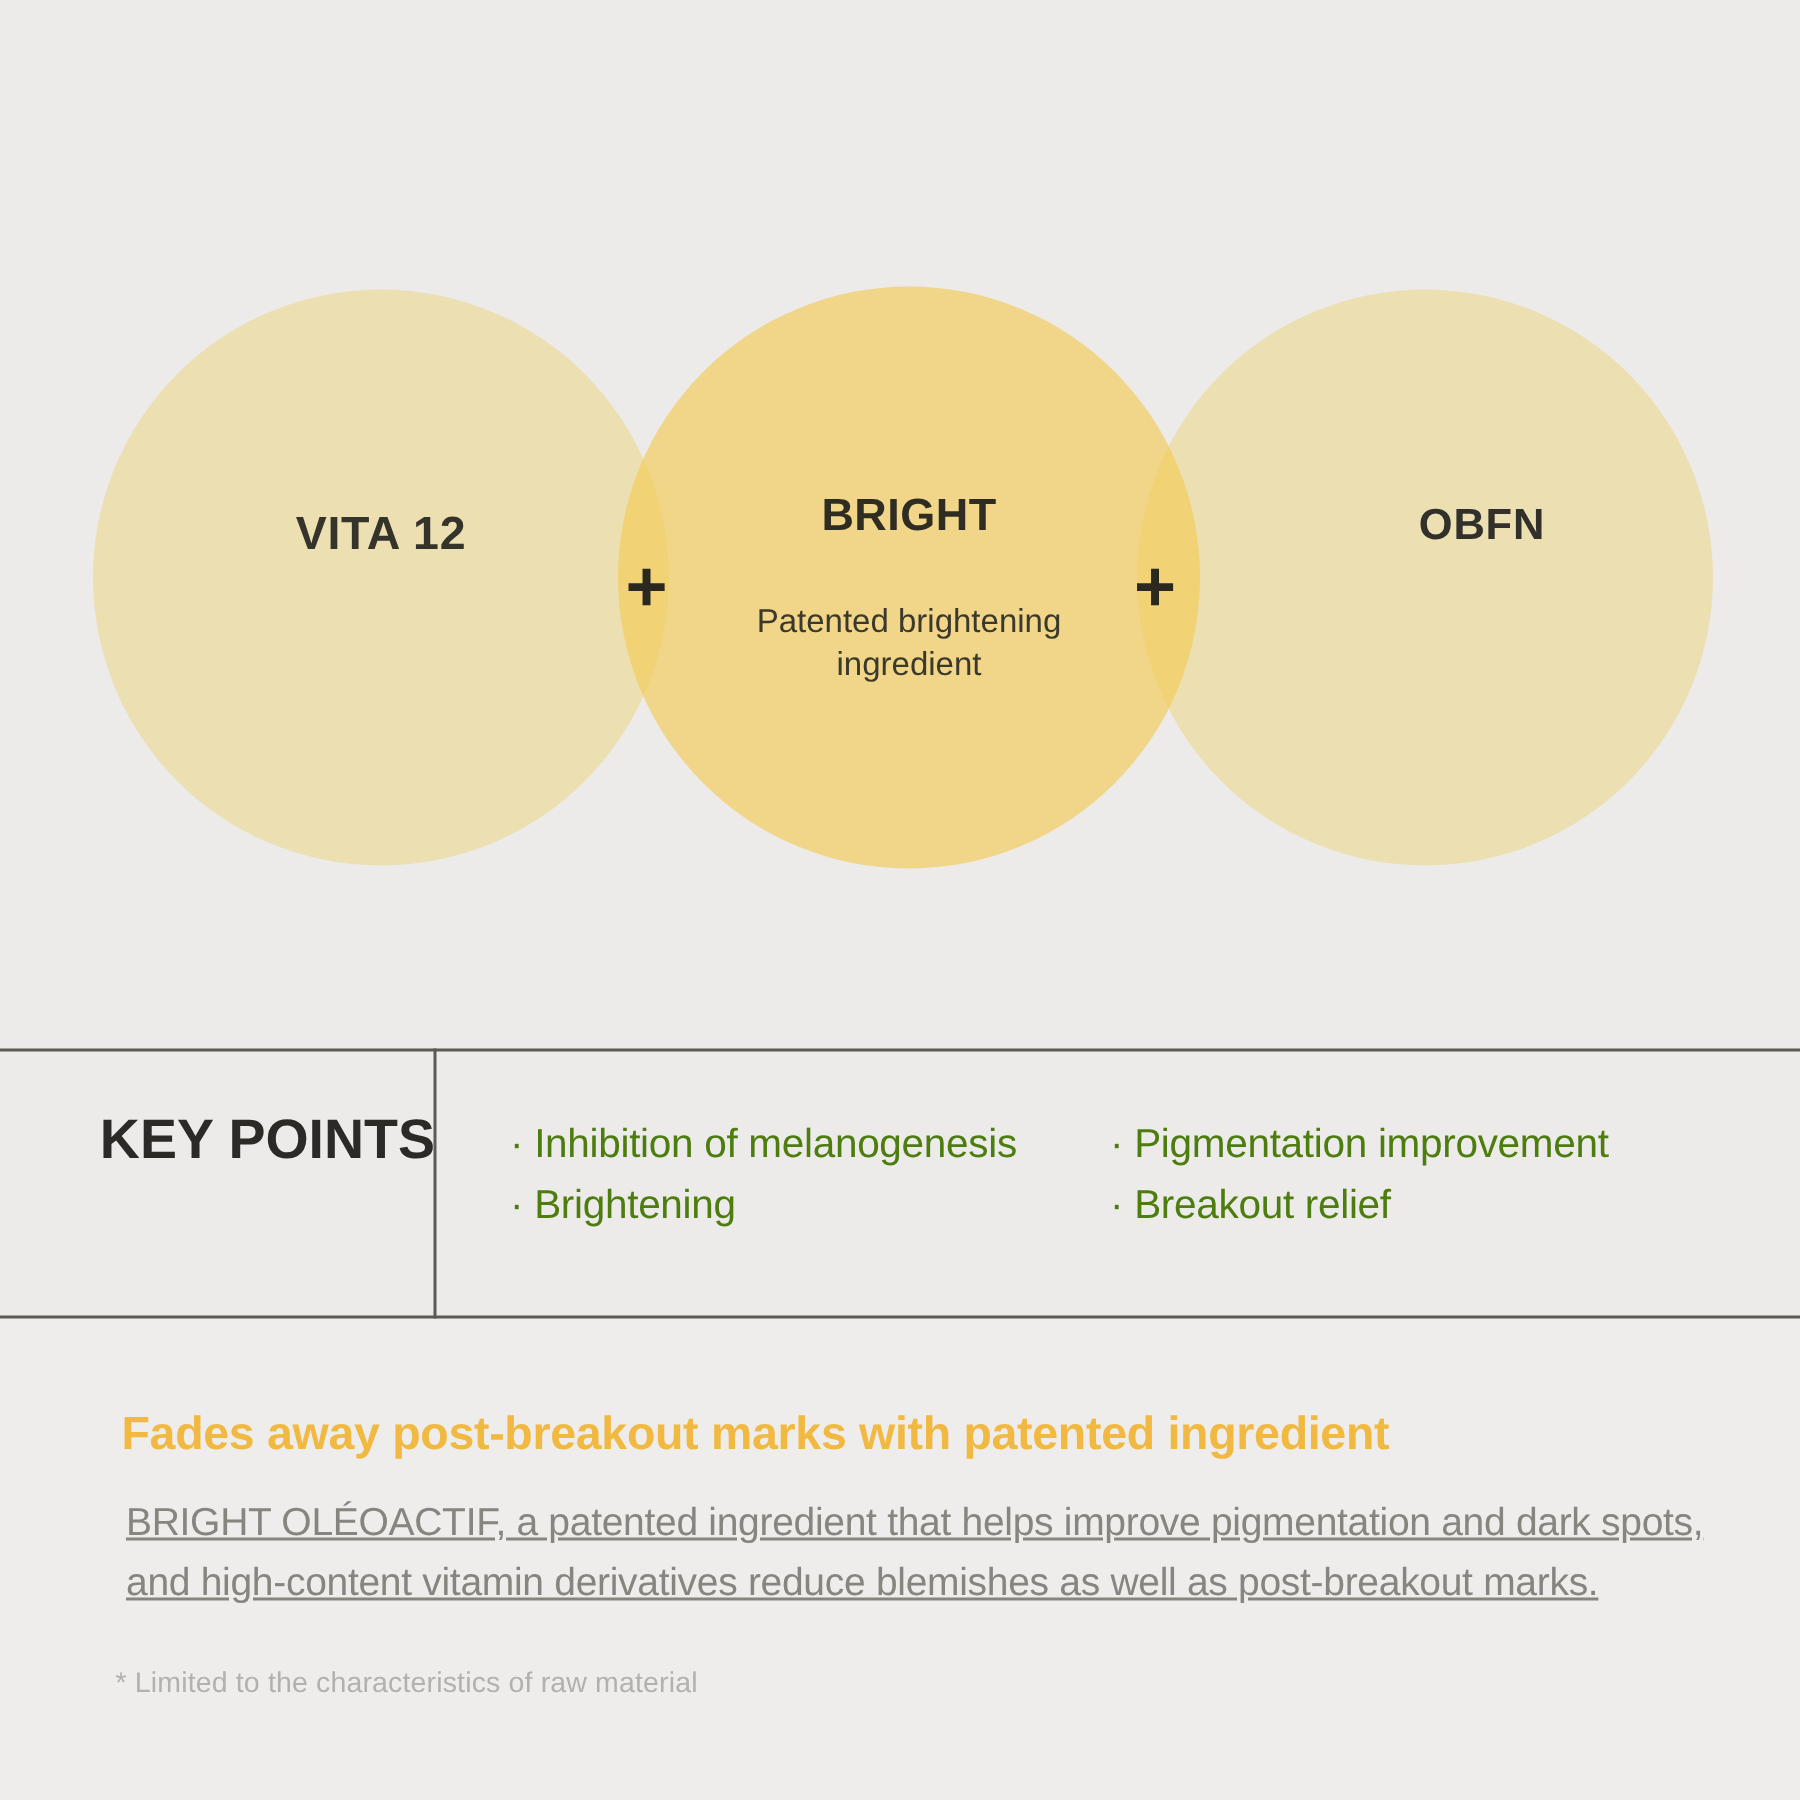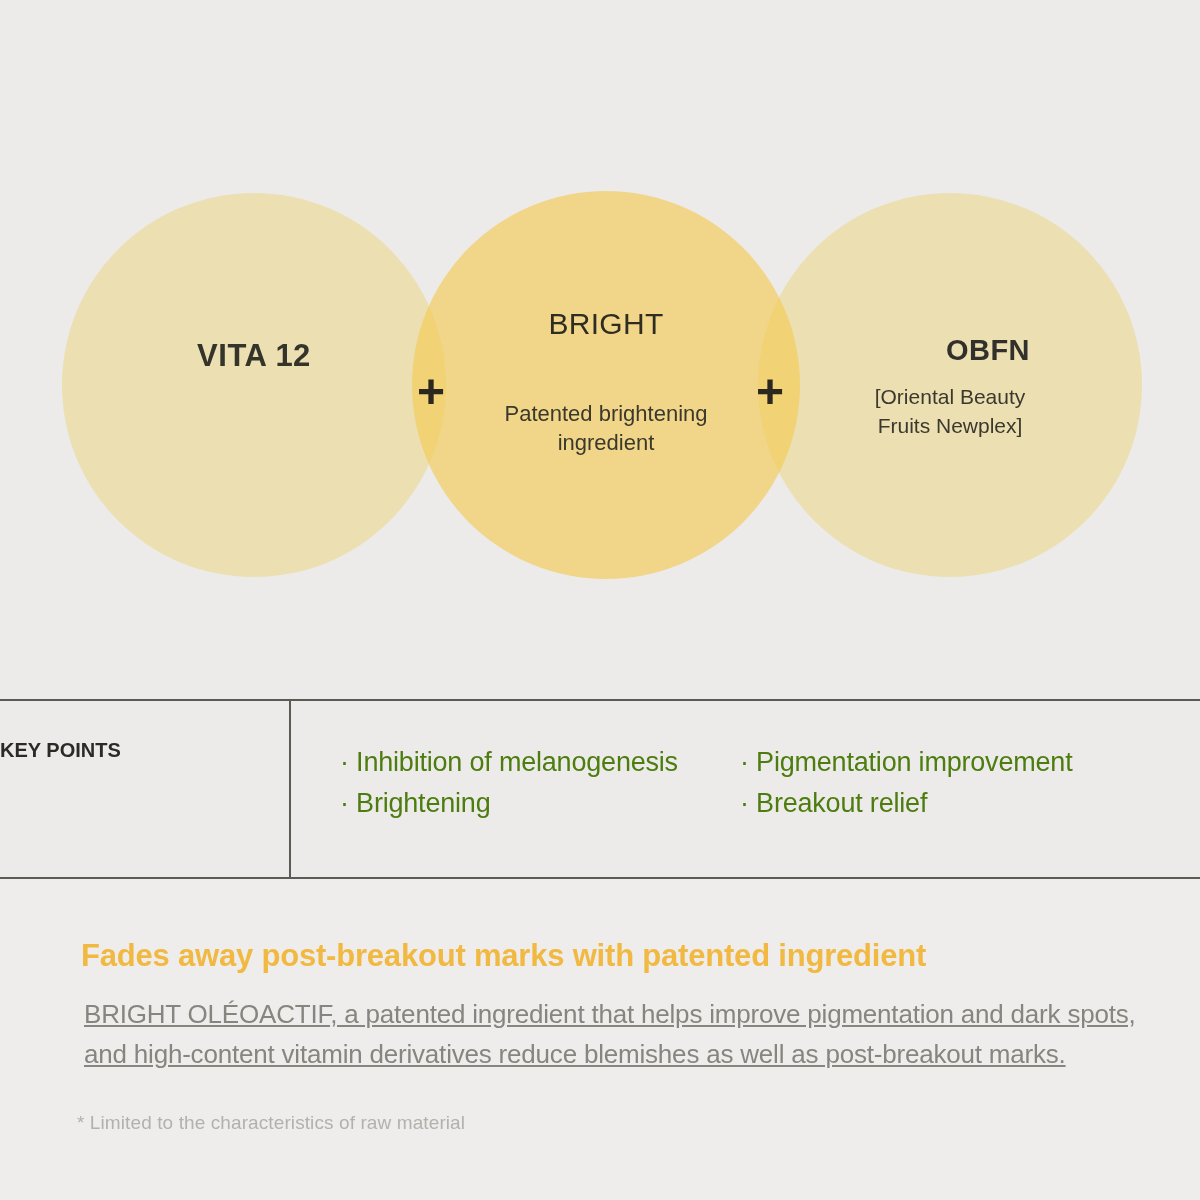--- a/index.html
+++ b/index.html
@@ -12,34 +12,34 @@
     overflow:hidden;
   }
   .abs{position:absolute;}
   
   .circle{position:absolute;border-radius:50%;width:384px;height:384px;z-index:1;}
   .circle-left {left:62px;top:193px;background:rgba(236,213,129,0.52);}
   .circle-right{left:758px;top:193px;background:rgba(236,213,129,0.52);}
   .circle-center{left:412px;top:191px;width:388px;height:388px;background:rgba(243,202,79,0.62);z-index:2;}
   .venn-text{position:absolute;z-index:3;text-align:center;}
   .vita-title{left:62px;top:332px;width:384px;font-size:31px;font-weight:700;line-height:48px;color:#35342B;letter-spacing:0.5px;}
-  .bright-title{left:412px;top:304px;width:388px;font-size:30px;font-weight:400;line-height:40px;color:#2F2D22;letter-spacing:0.3px;}
+  .bright-title{left:412px;top:324px;width:388px;font-size:30px;font-weight:700;line-height:40px;color:#2F2D22;letter-spacing:0.3px;}
   .bright-title sup{font-size:58%;vertical-align:super;}
   .bright-sub{left:412px;top:399px;width:388px;font-size:22px;font-weight:400;line-height:29px;color:#3B392C;}
   .obfn-title{left:796px;top:331px;width:384px;font-size:29px;font-weight:700;line-height:38px;color:#32302A;letter-spacing:0.5px;}
   .obfn-sub{left:758px;top:382px;width:384px;font-size:21px;font-weight:400;line-height:29px;color:#3B392E;}
   .plus{position:absolute;z-index:3;width:60px;height:60px;text-align:center;line-height:58px;font-size:48px;font-weight:800;color:#2B291F;}
   .plus-left{left:401px;top:363px;}
   .plus-right{left:740px;top:363px;}
   
   .rule{position:absolute;left:0;width:1200px;height:2px;background:#5B5A55;z-index:4;}
   .rule-top{top:699px;}
   .rule-bottom{top:877px;}
   .kp-divider{position:absolute;left:289px;top:699px;width:2px;height:180px;background:#5B5A55;z-index:4;}
-  .kp-label{left:0;top:739px;width:290px;text-align:left;font-size:20px;font-weight:700;color:#2B2A26;z-index:5;}
+  .kp-label{left:0;top:739px;width:290px;text-align:right;font-size:37px;font-weight:700;color:#2B2A26;z-index:5;}
   .kp-col{z-index:5;font-size:27px;font-weight:400;color:#4d7c0f;line-height:41px;letter-spacing:-0.2px;}
   .kp-col1{left:340px;top:742px;}
   .kp-col2{left:740px;top:742px;}
   
   .lower-bg{left:0;top:879px;width:1200px;height:321px;background:#EEEDEB;z-index:0;}
   .headline{left:81px;top:936px;font-size:31px;font-weight:700;color:#F1B941;letter-spacing:-0.2px;line-height:40px;z-index:5;}
   .body-text{left:84px;top:994px;width:1070px;font-size:26px;font-weight:400;color:#86857F;line-height:40px;letter-spacing:-0.2px;z-index:5;text-decoration:underline;}
   .footnote{left:77px;top:1112px;font-size:19px;font-weight:400;color:#B2B1AD;letter-spacing:0.1px;z-index:5;}
 </style>
 </head>
@@ -62,24 +62,20 @@
       <div>BRIGHT</div>
     </div>
     <div class="venn-text bright-sub">
       <div>Patented brightening</div>
       <div>ingredient</div>
     </div>
 
     <div class="plus plus-right">+</div>
 
     <div class="venn-text obfn-title">OBFN</div>
-    <div class="venn-text obfn-sub">
-      <div>[Oriental Beauty</div>
-      <div>Fruits Newplex]</div>
-    </div>
   </div>
 
   <div class="rule rule-top"></div>
   <div class="rule rule-bottom"></div>
   <div class="kp-divider"></div>
 
   <div class="abs kp-label">KEY POINTS</div>
 
   <div class="abs kp-col kp-col1">
     <div>· Inhibition of melanogenesis</div>

